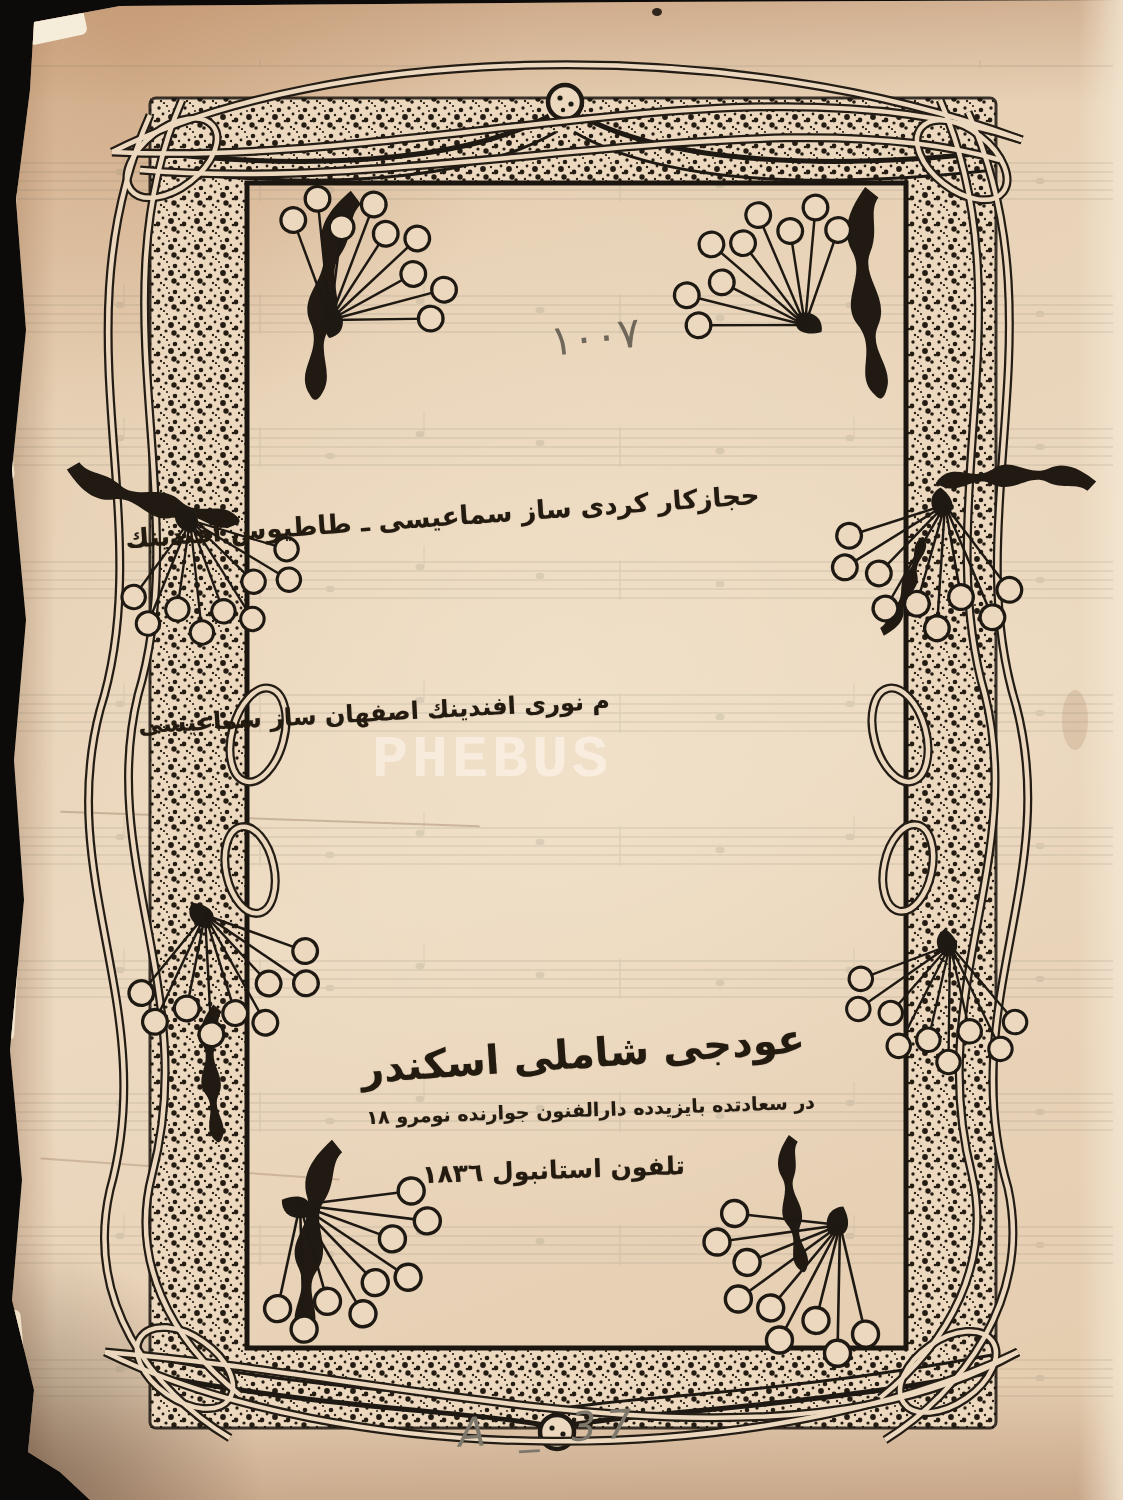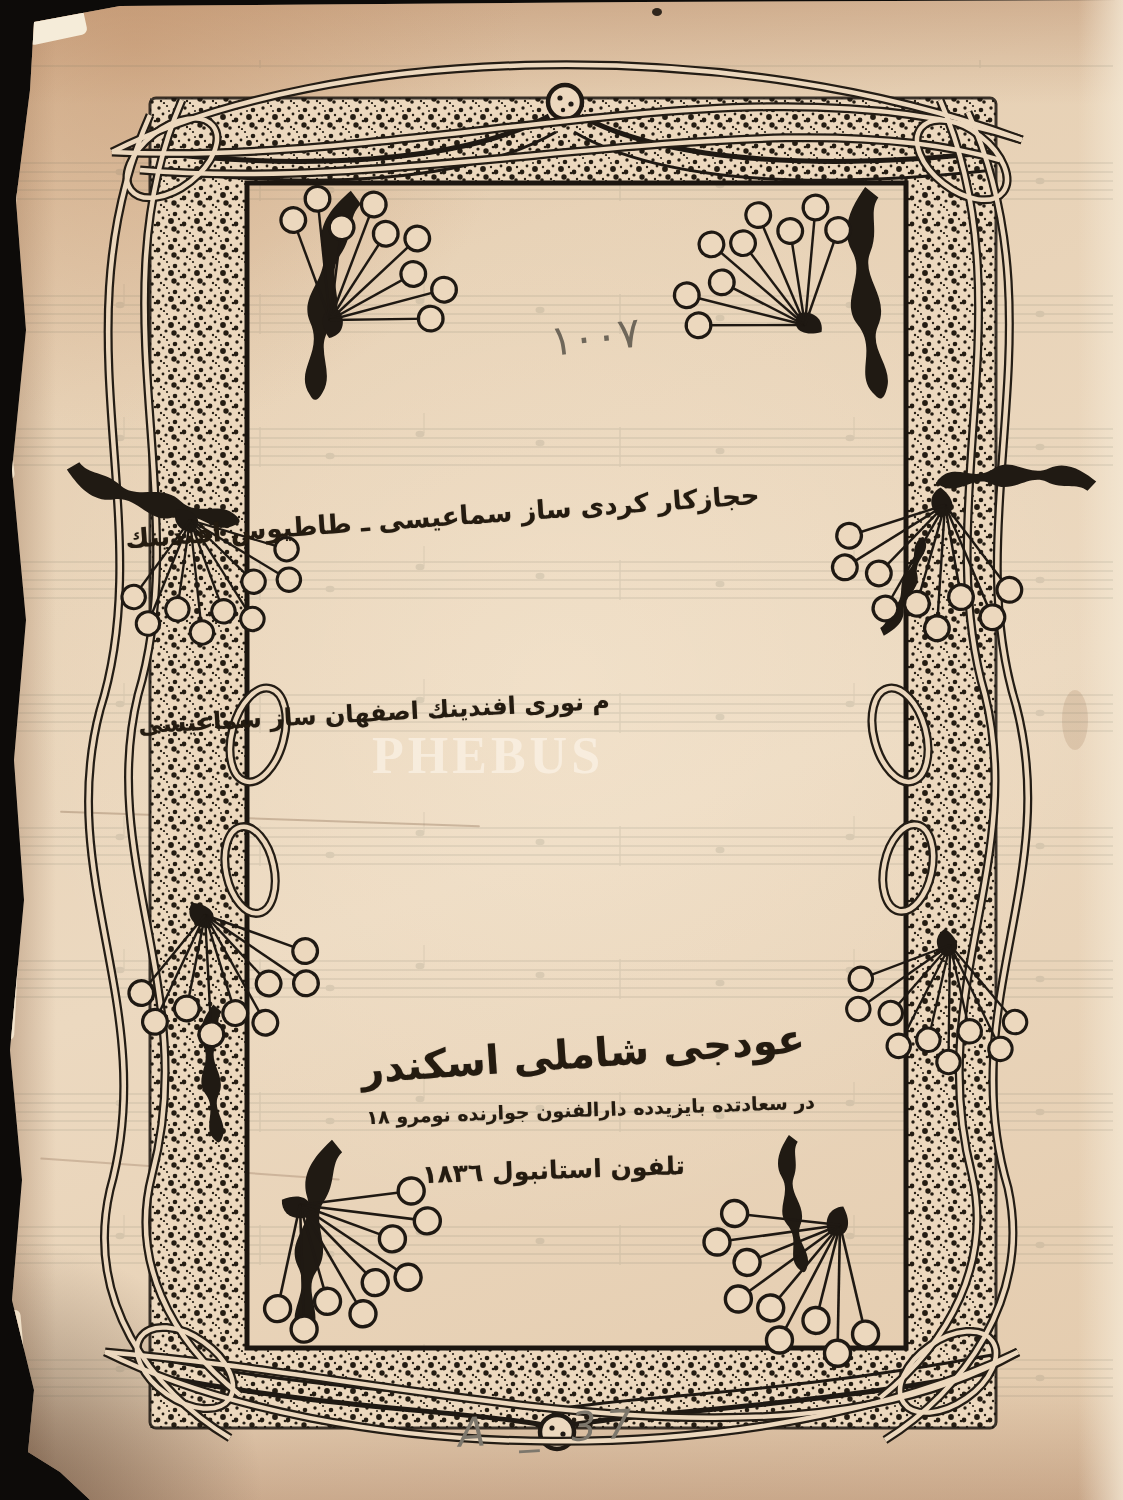--- a/index.html
+++ b/index.html
@@ -27,21 +27,21 @@
     position:absolute;direction:rtl;text-align:center;white-space:nowrap;
     color:#241b10;font-weight:bold;font-family:"DejaVu Sans",sans-serif;
     text-shadow:0 0 1px rgba(36,27,16,0.4);
   }
   .pencil{
     position:absolute;color:#6f675a;font-family:"DejaVu Sans",sans-serif;
     white-space:nowrap;text-align:center;
   }
   .watermark{
     position:absolute;left:372px;top:726px;width:390px;
-    font-family:Liberation Serif, serif;font-size:52px;font-weight:bold;
+    font-family:Liberation Mono, monospace;font-size:60px;font-weight:bold;
     color:rgba(255,250,242,0.52);letter-spacing:4px;white-space:nowrap;
   }
   svg{position:absolute;left:0;top:0;}
 </style>
 </head>
 <body>
 
 <div class="paper">
 
   <div class="chip" style="left:26px;top:14px;width:60px;height:26px;background:#f5ecd9;transform:rotate(-12deg);"></div>

